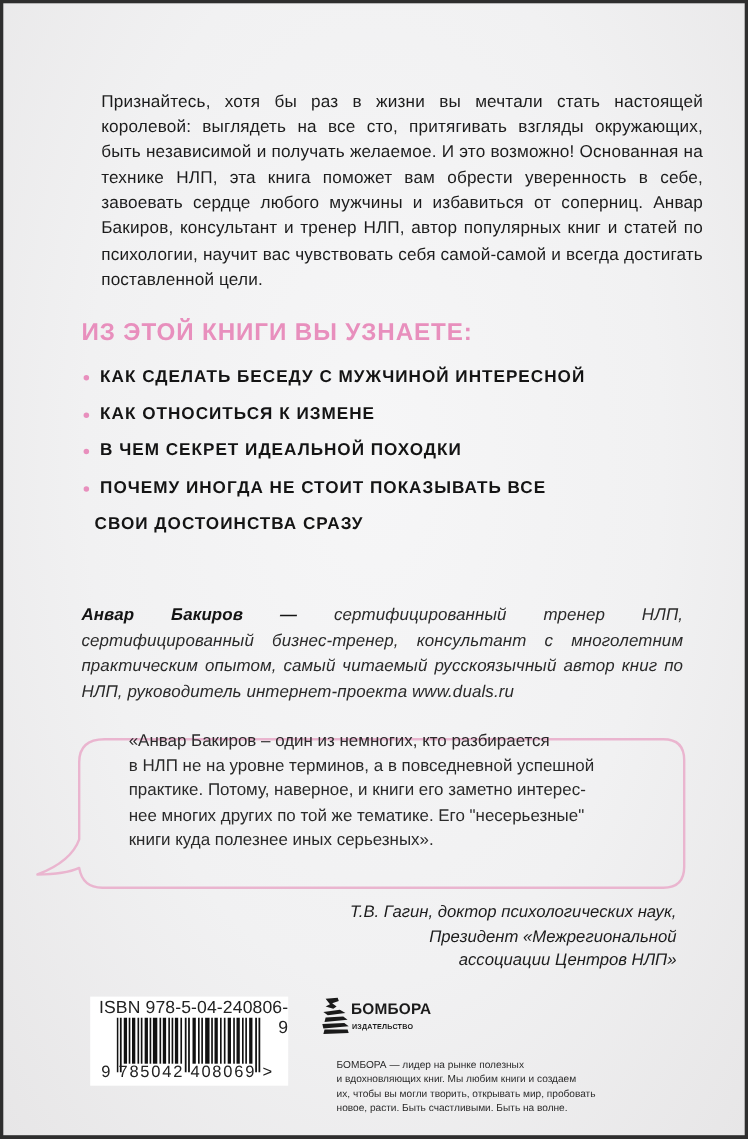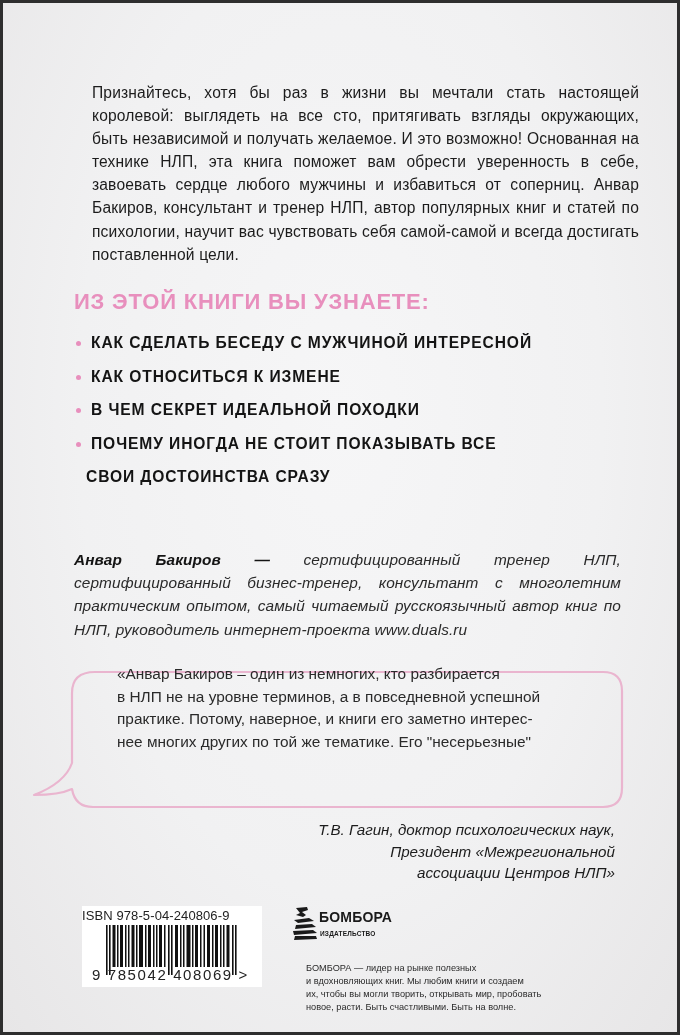--- a/index.html
+++ b/index.html
@@ -50,22 +50,22 @@
   .attrib {
     position: absolute; right: 62px; top: 816px; width: 420px;
     text-align: right; font-style: italic; font-size: 15.2px; line-height: 21.5px; color: #1c1c1c; margin: 0;
   }
   .attrib .ln { display: block; white-space: nowrap; }
   .barcode-box {
     position: absolute; left: 79px; top: 903px; width: 180px; height: 81px;
     background: #ffffff;
   }
   .isbn {
-    position: absolute; left: 0; top: 2px; width: 180px; text-align: left;
-    font-size: 13px; color: #222; letter-spacing: 0.1px;
+    position: absolute; left: 0; top: 2px; width: 180px; text-align: right;
+    font-size: 16px; color: #222; letter-spacing: 0.1px;
   }
   .bars { position: absolute; left: 24px; top: 19px; }
   .ean {
     position: absolute; left: 10px; top: 60px; width: 165px;
     font-size: 15px; color: #222; letter-spacing: 1.6px; white-space: nowrap;
   }
   .logo { position: absolute; left: 289px; top: 903px; }
   .logo-name {
     position: absolute; left: 316px; top: 906px;
     font-size: 14px; font-weight: bold; color: #1a1a1a; letter-spacing: 0.2px;
@@ -101,20 +101,21 @@
 
   <svg class="bubble-svg" width="674" height="1029" viewBox="0 0 674 1029">
     <path d="M 92 669 L 600 669 Q 619 669 619 688 L 619 785 Q 619 804 600 804 L 90 804 Q 72 804 69 786 Q 56 792 31 792 Q 62 780 69 760 L 69 690 Q 69 669 92 669 Z" fill="none" stroke="#eab5cf" stroke-width="2.2" stroke-linejoin="round"></path>
   </svg>
 
   <p class="quote">
     <span class="ln">«Анвар Бакиров –  один из немногих, кто разбирается</span>
     <span class="ln">в НЛП не на уровне терминов, а в повседневной успешной</span>
     <span class="ln">практике. Потому, наверное, и книги его заметно интерес-</span>
     <span class="ln">нее многих других по той же тематике. Его "несерьезные"</span>
+    <span class="ln">книги куда полезнее иных серьезных».</span>
   </p>
 
   <p class="attrib">
     <span class="ln">Т.В. Гагин, доктор психологических наук,</span>
     <span class="ln">Президент «Межрегиональной</span>
     <span class="ln">ассоциации Центров НЛП»</span>
   </p>
 
   <div class="barcode-box">
     <div class="isbn">ISBN 978-5-04-240806-9</div>

